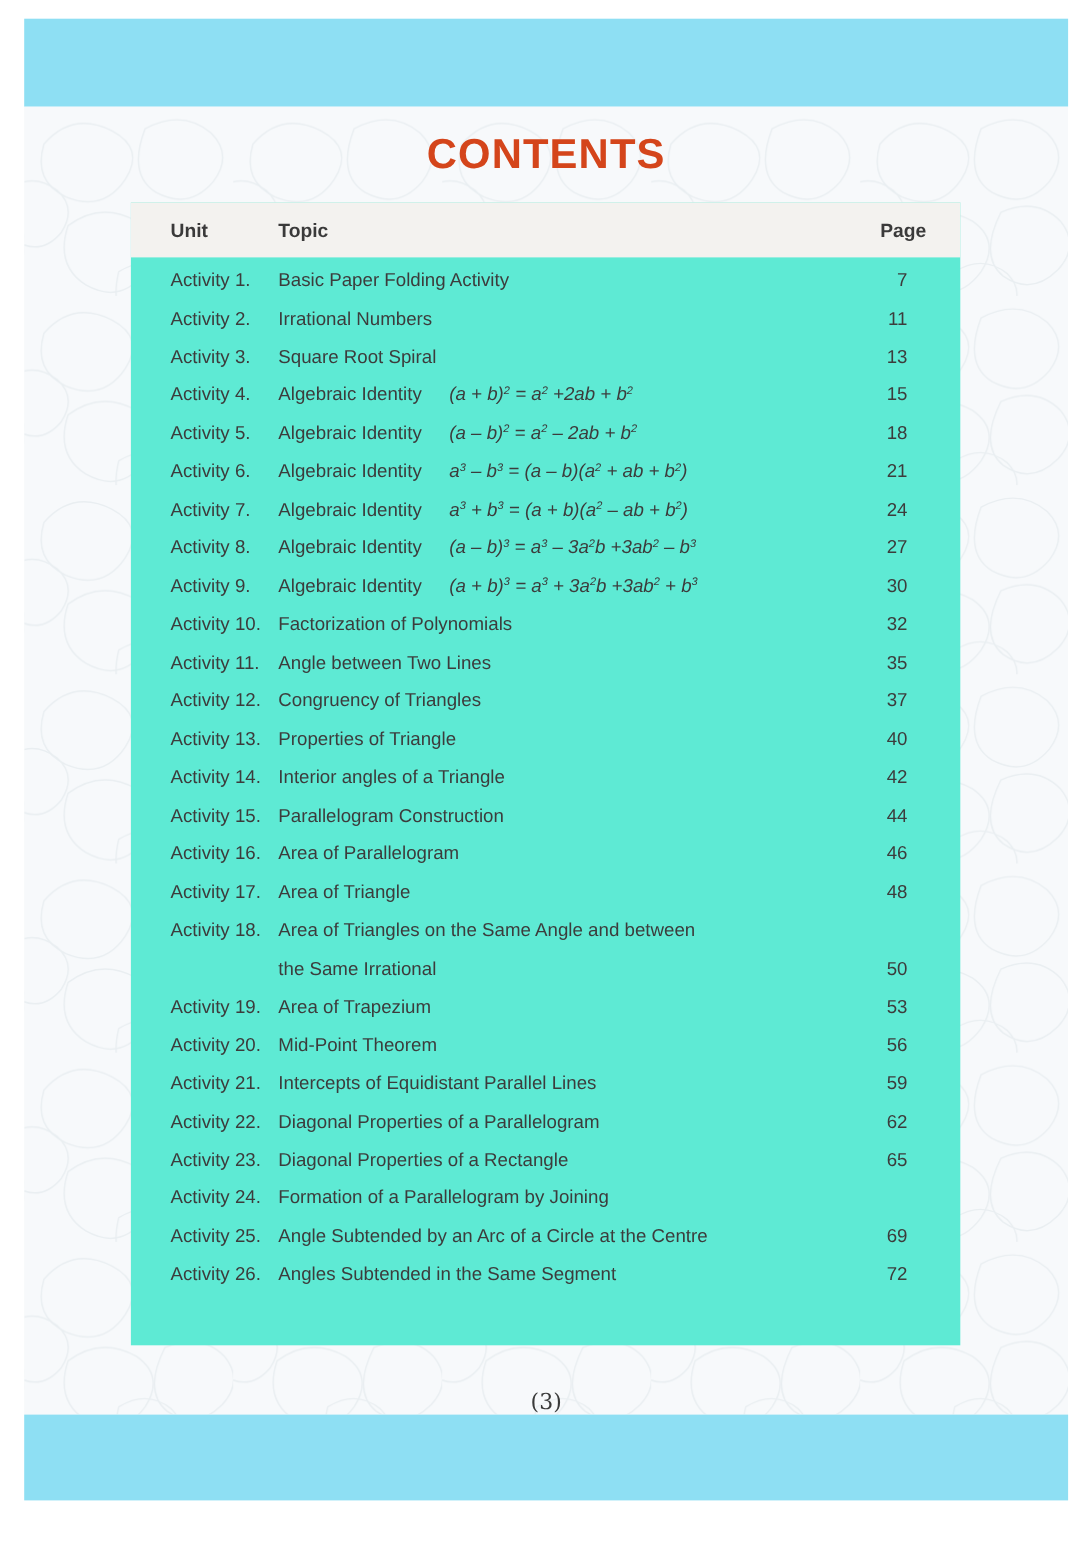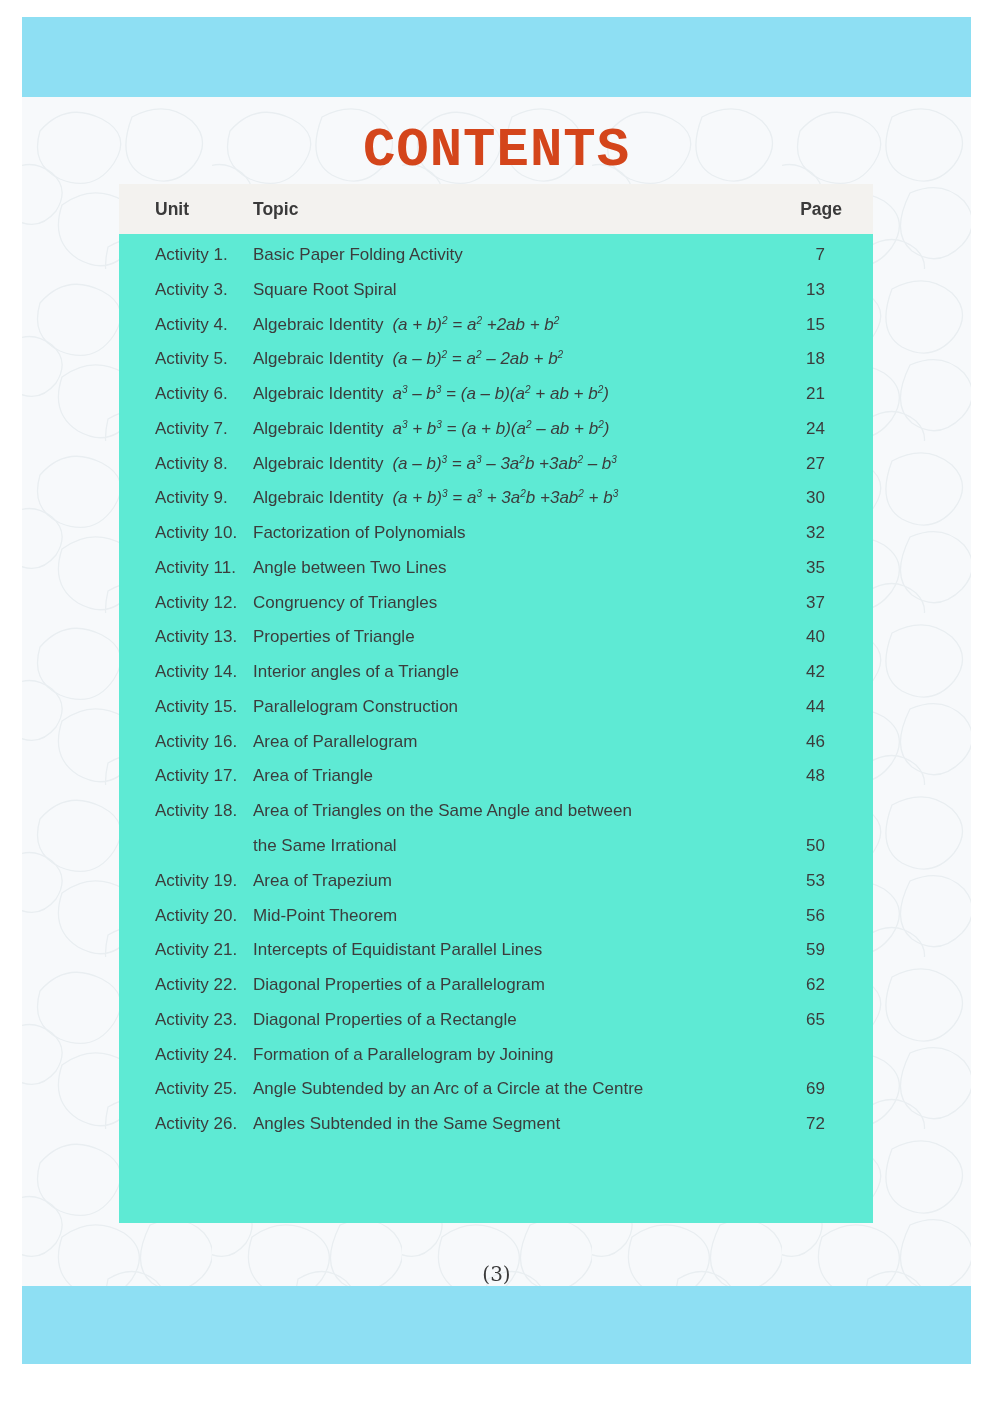--- a/index.html
+++ b/index.html
@@ -17,23 +17,23 @@
   .band.top{top:17px;}
   .band.bottom{top:1286px;height:78px;}
   .page-bg{
     position:absolute;left:22px;top:97px;width:949px;height:1189px;
     background:#f7f9fb;
   }
   .page-bg svg{position:absolute;left:0;top:0;}
   .contents-title{
     position:absolute;left:22px;top:120px;width:949px;
     text-align:center;
-    font-family:Liberation Mono, monospace;
+    font-family:Liberation Sans, sans-serif;
     font-weight:bold;
-    font-size:54px;
+    font-size:38px;
     letter-spacing:1px;
     color:#d4451b;
   }
   .toc-panel{
     position:absolute;left:119px;top:184px;width:754px;height:1039px;
     background:#5eead4;
   }
   .panel-header{
     height:50px;
     background:#f3f2ef;
@@ -50,21 +50,21 @@
     padding-top:11px;
     font-size:17px;
     color:#3c3c3c;
   }
   .t-line{
     display:flex;align-items:flex-start;
     height:34.78px;
   }
   .math{
     font-style:italic;
-    margin-left:9px;
+    margin-left:25px;
     white-space:nowrap;
   }
   .math sup{
     font-size:10px;
     line-height:0;
     position:relative;
     top:-6px;
     vertical-align:baseline;
   }
   .footer-pagenum{
@@ -109,20 +109,27 @@
   <div class="panel-body" id="toc-body">
       <div>
         <div class="t-line">
           <span class="c-unit">Activity 1.</span>
           <span class="c-topic">Basic Paper Folding Activity</span>
           <span class="c-page">7</span>
         </div>
       </div>
       <div>
         <div class="t-line">
+          <span class="c-unit">Activity 2.</span>
+          <span class="c-topic">Irrational Numbers</span>
+          <span class="c-page">11</span>
+        </div>
+      </div>
+      <div>
+        <div class="t-line">
           <span class="c-unit">Activity 3.</span>
           <span class="c-topic">Square Root Spiral</span>
           <span class="c-page">13</span>
         </div>
       </div>
       <div>
         <div class="t-line">
           <span class="c-unit">Activity 4.</span>
           <span class="c-topic">Algebraic Identity<span class="math">(a + b)<sup>2</sup> = a<sup>2</sup> +2ab + b<sup>2</sup></span></span>
           <span class="c-page">15</span>

